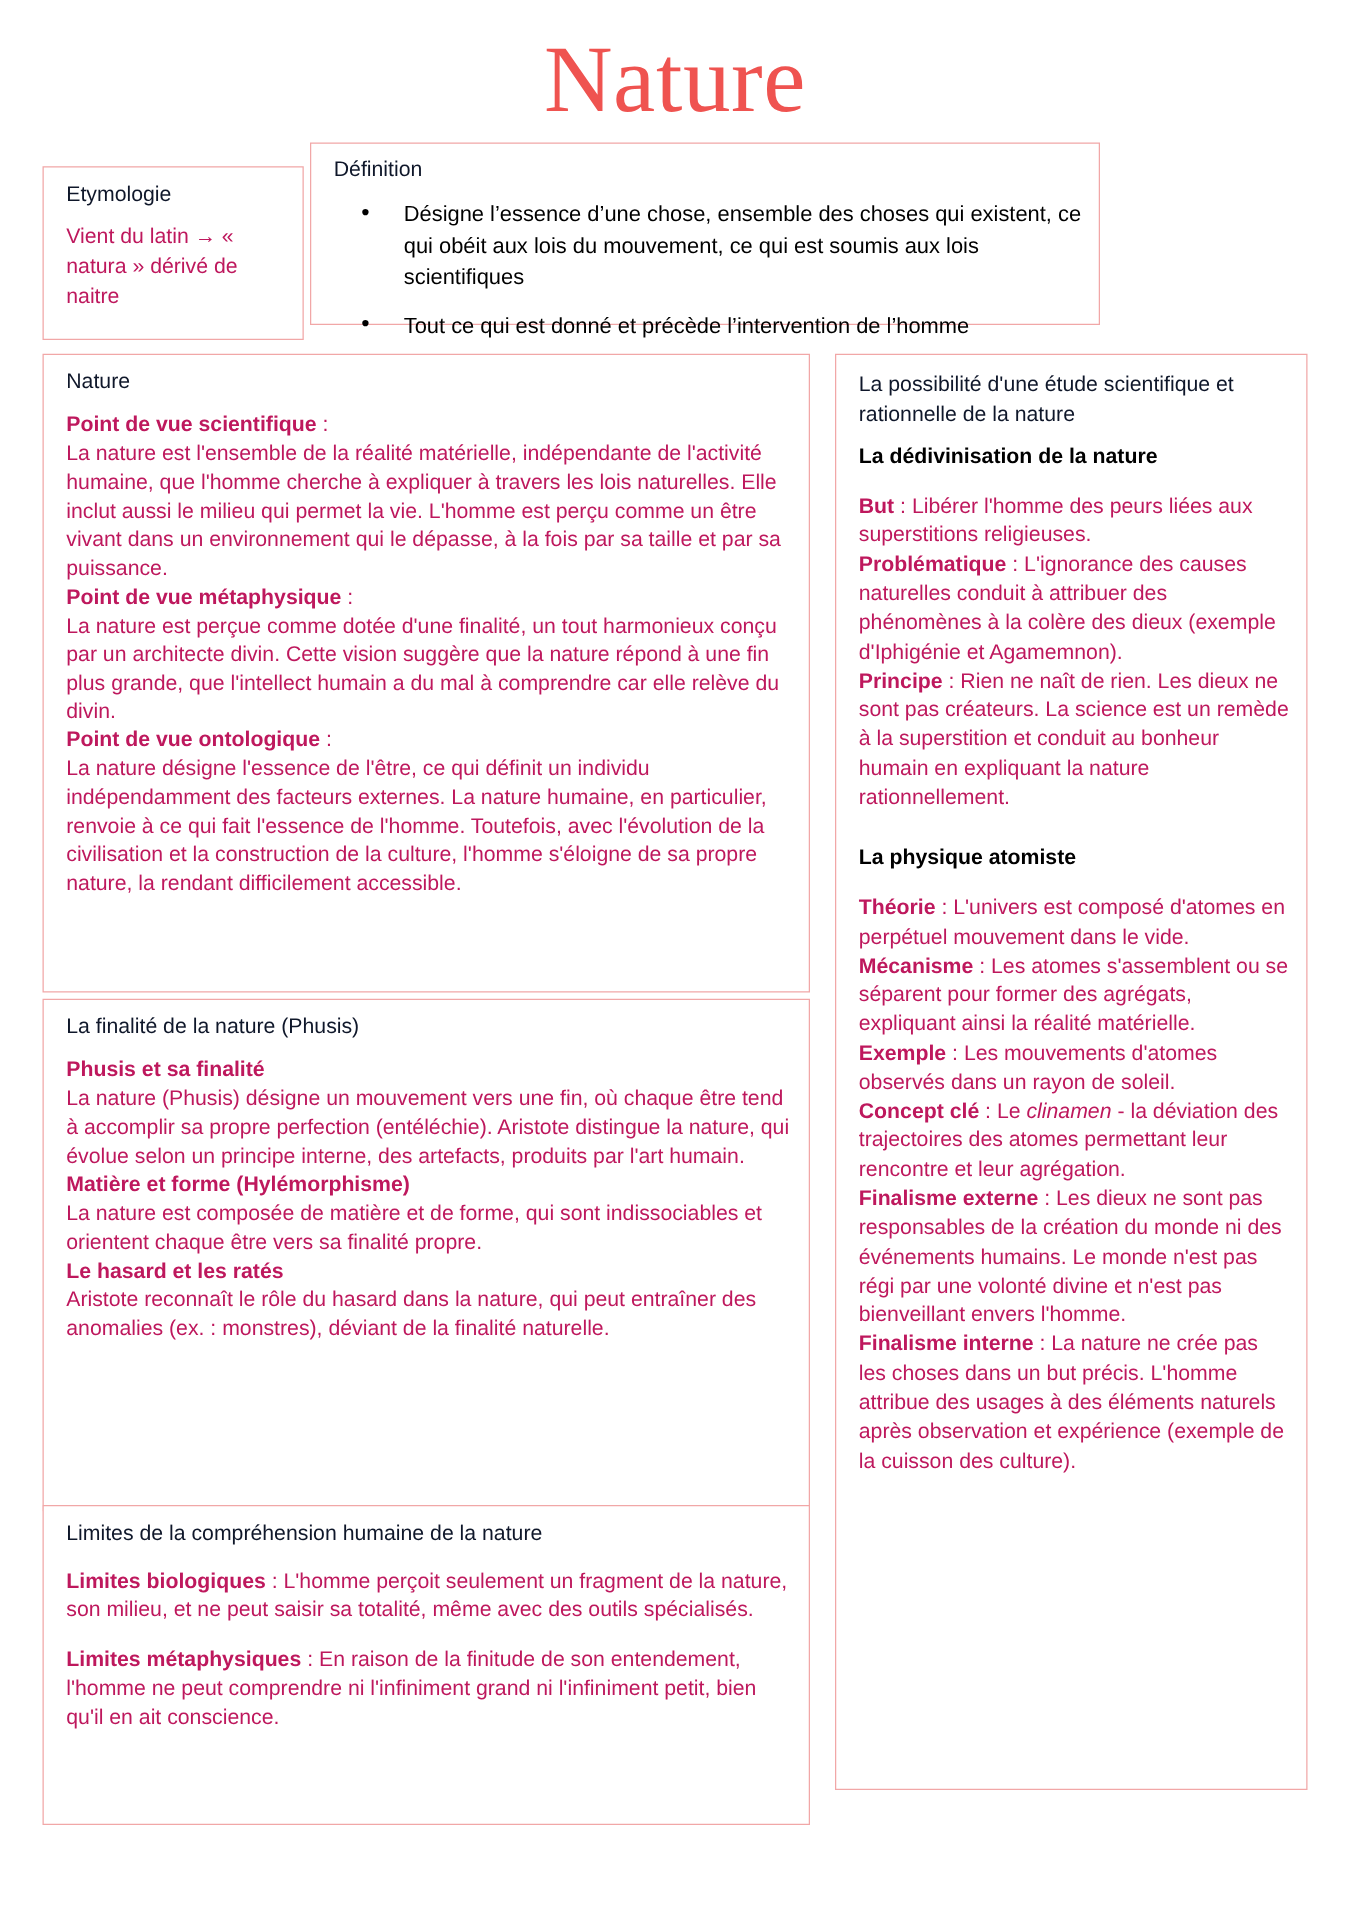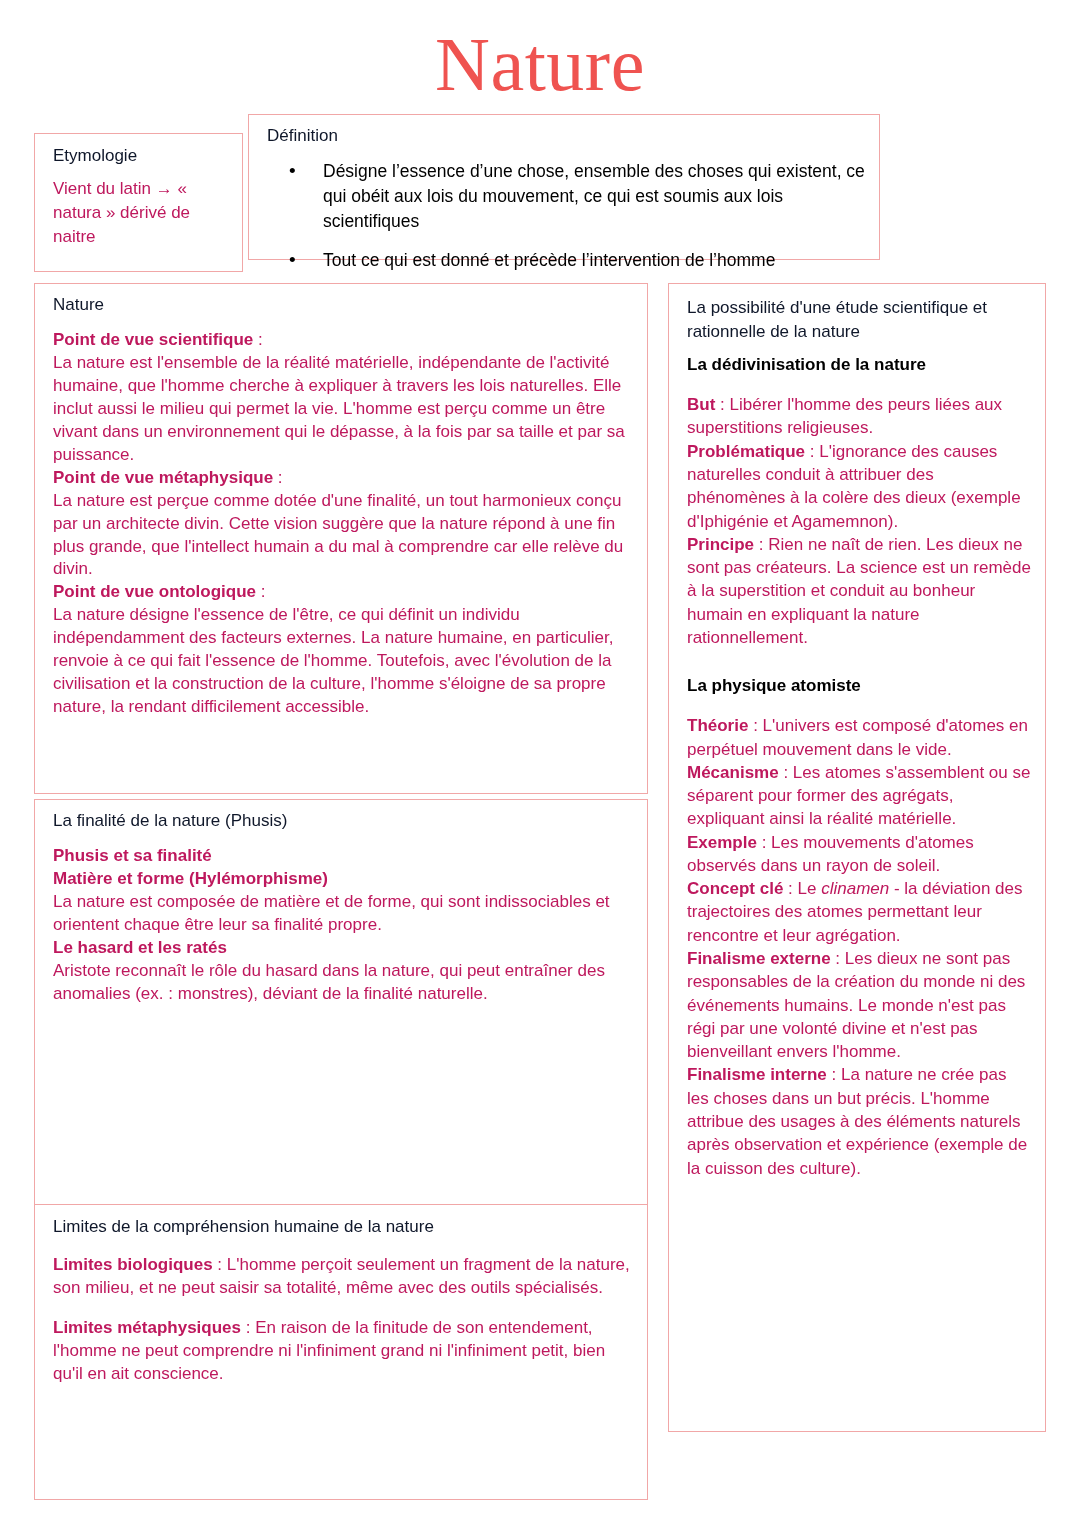--- a/index.html
+++ b/index.html
@@ -125,21 +125,21 @@
     width: 614px;
     height: 410px;
     padding: 10px 14px 10px 18px;
   }
   #phusis-box .box-title { margin-bottom: 13px; }
 
   #limites-box {
     left: 34px;
     top: 1204px;
     width: 614px;
-    height: 296px;
+    height: 256px;
     padding: 11px 14px 10px 18px;
   }
   #limites-box .box-title { margin-bottom: 16px; }
   #limites-box .para + .para { margin-top: 17px; }
 
   
   #etude-box {
     left: 668px;
     top: 283px;
     width: 378px;
@@ -195,24 +195,25 @@
         <span>La nature désigne l'essence de l'être, ce qui définit un individu indépendamment des facteurs externes. La nature humaine, en particulier, renvoie à ce qui fait l'essence de l'homme. Toutefois, avec l'évolution de la civilisation et la construction de la culture, l'homme s'éloigne de sa propre nature, la rendant difficilement accessible.</span>
       </p>
     </div>
   </section>
 
   <section class="box" id="phusis-box">
     <div class="box-title">La finalité de la nature (Phusis)</div>
     <div class="body-text">
       <p class="para">
         <b>Phusis et sa finalité</b><br>
+        <span>La nature (Phusis) désigne un mouvement vers une fin, où chaque être tend à accomplir sa propre perfection (entéléchie). Aristote distingue la nature, qui évolue selon un principe interne, des artefacts, produits par l'art humain.</span>
       </p>
       <p class="para">
         <b>Matière et forme (Hylémorphisme)</b><br>
-        <span>La nature est composée de matière et de forme, qui sont indissociables et orientent chaque être leur sa finalité propre.</span>
+        <span>La nature est composée de matière et de forme, qui sont indissociables et orientent chaque être vers sa finalité propre.</span>
       </p>
       <p class="para">
         <b>Le hasard et les ratés</b><br>
         <span>Aristote reconnaît le rôle du hasard dans la nature, qui peut entraîner des anomalies (ex. : monstres), déviant de la finalité naturelle.</span>
       </p>
     </div>
   </section>
 
   <section class="box" id="limites-box">
     <div class="box-title">Limites de la compréhension humaine de la nature</div>

